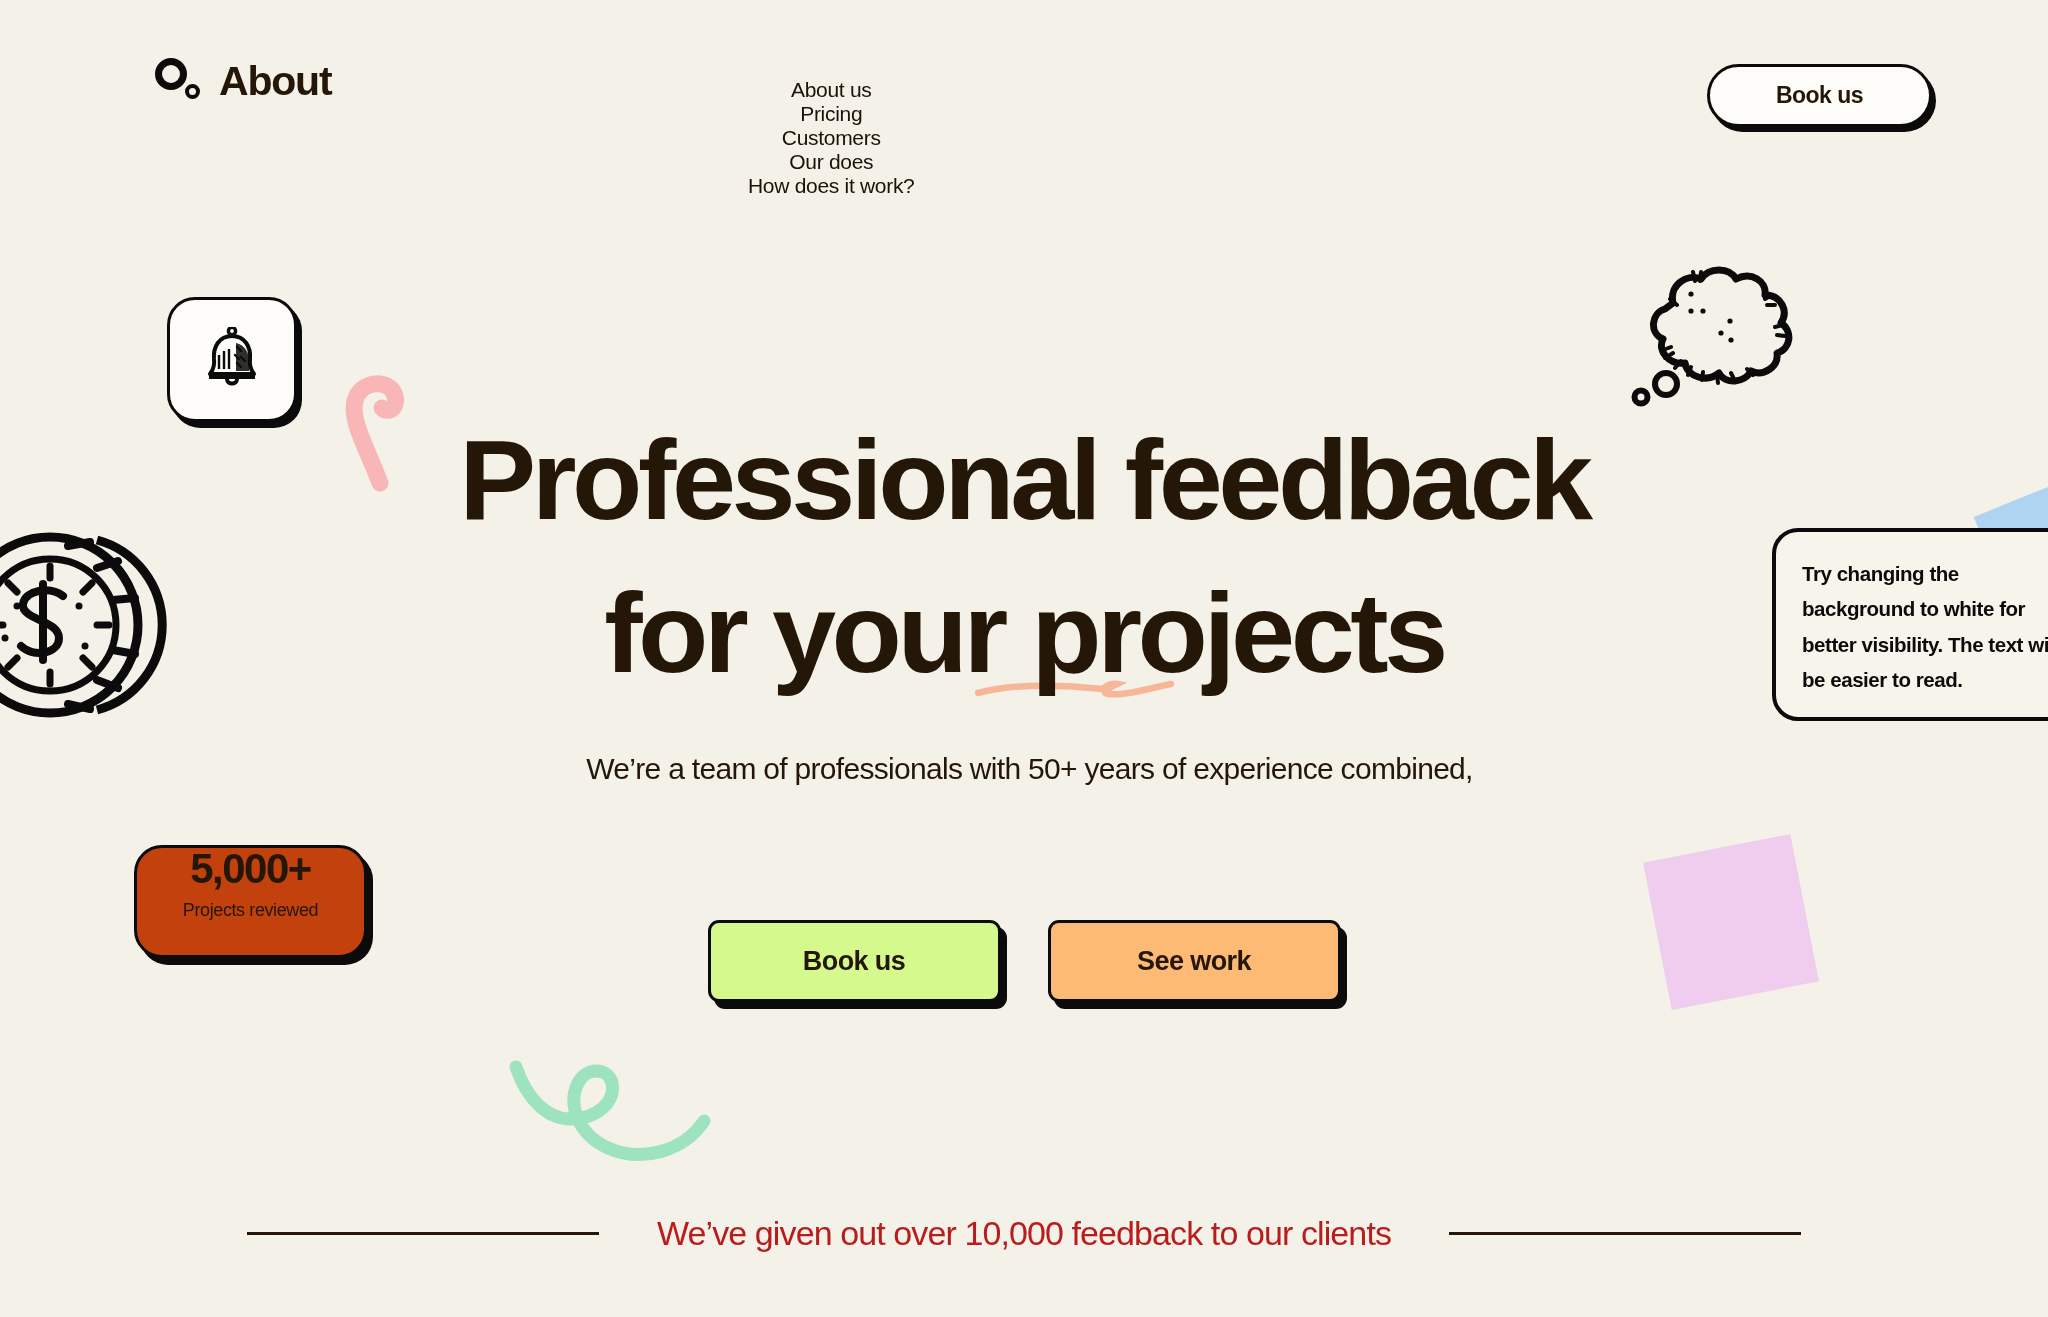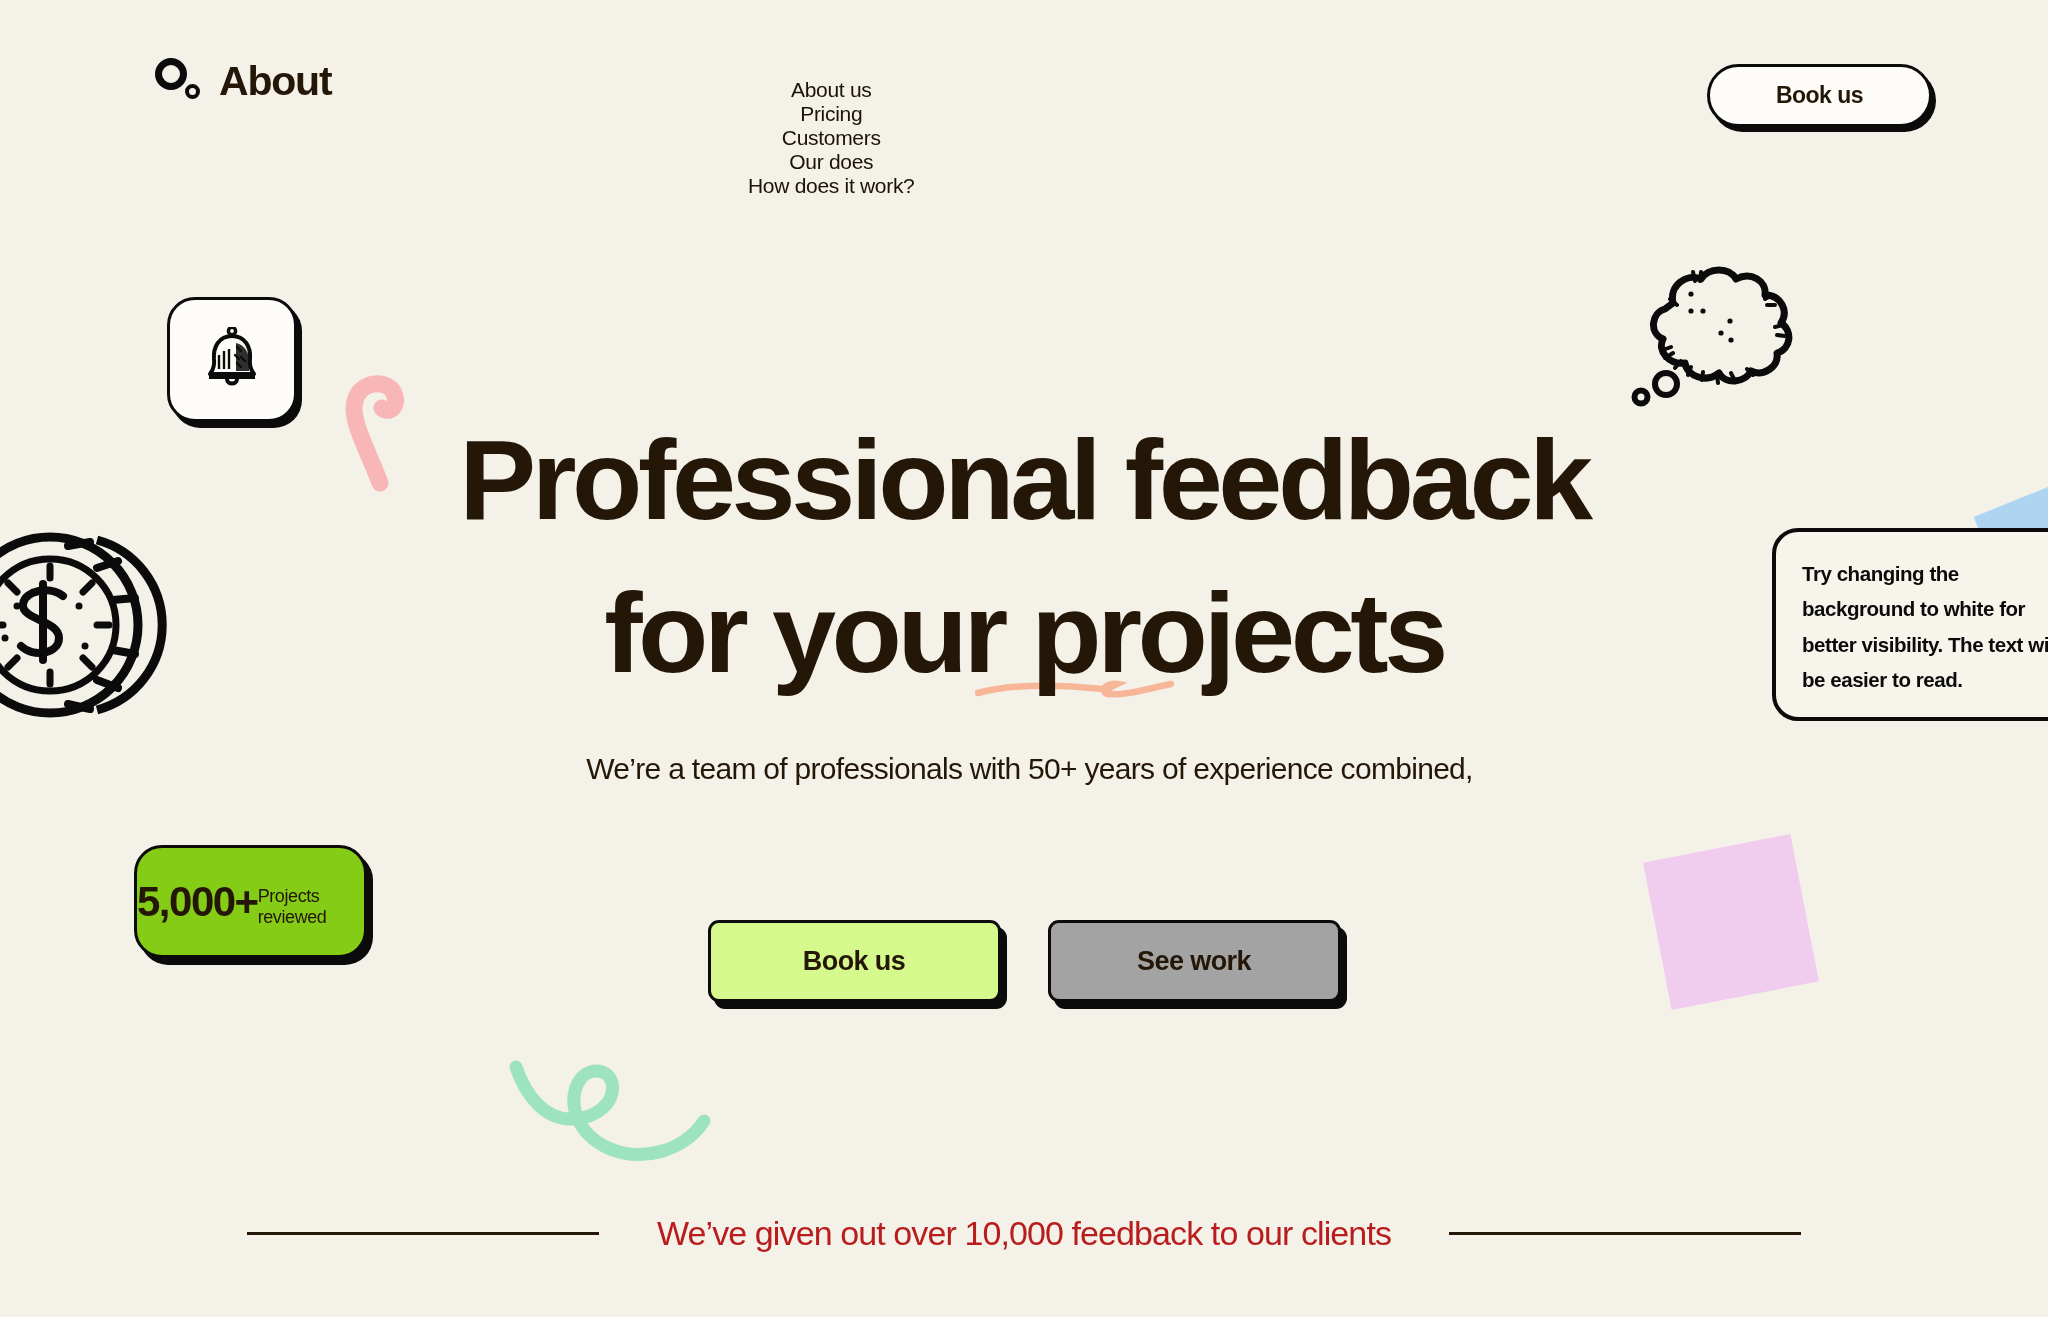--- a/index.html
+++ b/index.html
@@ -77,21 +77,21 @@
     display:flex; justify-content:center; gap:47px;
   }
   .btn-cta {
     width:293px; height:82px; border-radius:11px;
     border:3px solid #0b0b0b; box-shadow:6px 7px 0 #0b0b0b;
     display:flex; align-items:center; justify-content:center;
     font-size:27px; font-weight:800; letter-spacing:-0.6px; color:#241708;
     cursor:pointer;
   }
   .btn-primary { background:#d6f98d; }
-  .btn-secondary { background:#a3a3a3; }
+  .btn-secondary { background:#fdba74; }
 
   
   .footerbar {
     position:absolute; left:0; top:1214px; width:2048px;
     display:flex; align-items:center; justify-content:center; gap:58px; z-index:20;
   }
   .rule { height:3px; background:#241708; }
   .rule-left { width:352px; }
   .rule-right { width:352px; }
   .footer-text {
@@ -102,23 +102,23 @@
 
   
   .card-bell {
     position:absolute; left:167px; top:297px; width:130px; height:125px;
     background:#fdfcf8; border:3px solid #0b0b0b; border-radius:28px;
     box-shadow:5px 6px 0 #0b0b0b; z-index:25;
     display:flex; align-items:center; justify-content:center;
   }
   .card-stat {
     position:absolute; left:134px; top:845px; width:233px; height:113px;
-    background:#84cc16; border:3px solid #0b0b0b; border-radius:28px;
+    background:#c2410c; border:3px solid #0b0b0b; border-radius:28px;
     box-shadow:6px 7px 0 #0b0b0b; z-index:25;
-    display:flex; align-items:center; justify-content:space-between;
+    display:flex; flex-direction:column; align-items:center; justify-content:flex-start;
   }
   .stat-value { font-size:42px; font-weight:800; letter-spacing:-1.5px; color:#241708; line-height:1; }
   .stat-label { font-size:18px; font-weight:500; letter-spacing:-0.4px; color:#241708; margin-top:10px; }
 
   .callout {
     position:absolute; left:1772px; top:528px; width:330px; min-height:186px;
     background:#f7f4ec; border:4px solid #0b0b0b; border-radius:26px;
     z-index:30; padding:24px 22px 20px 26px;
   }
   .callout-text {

